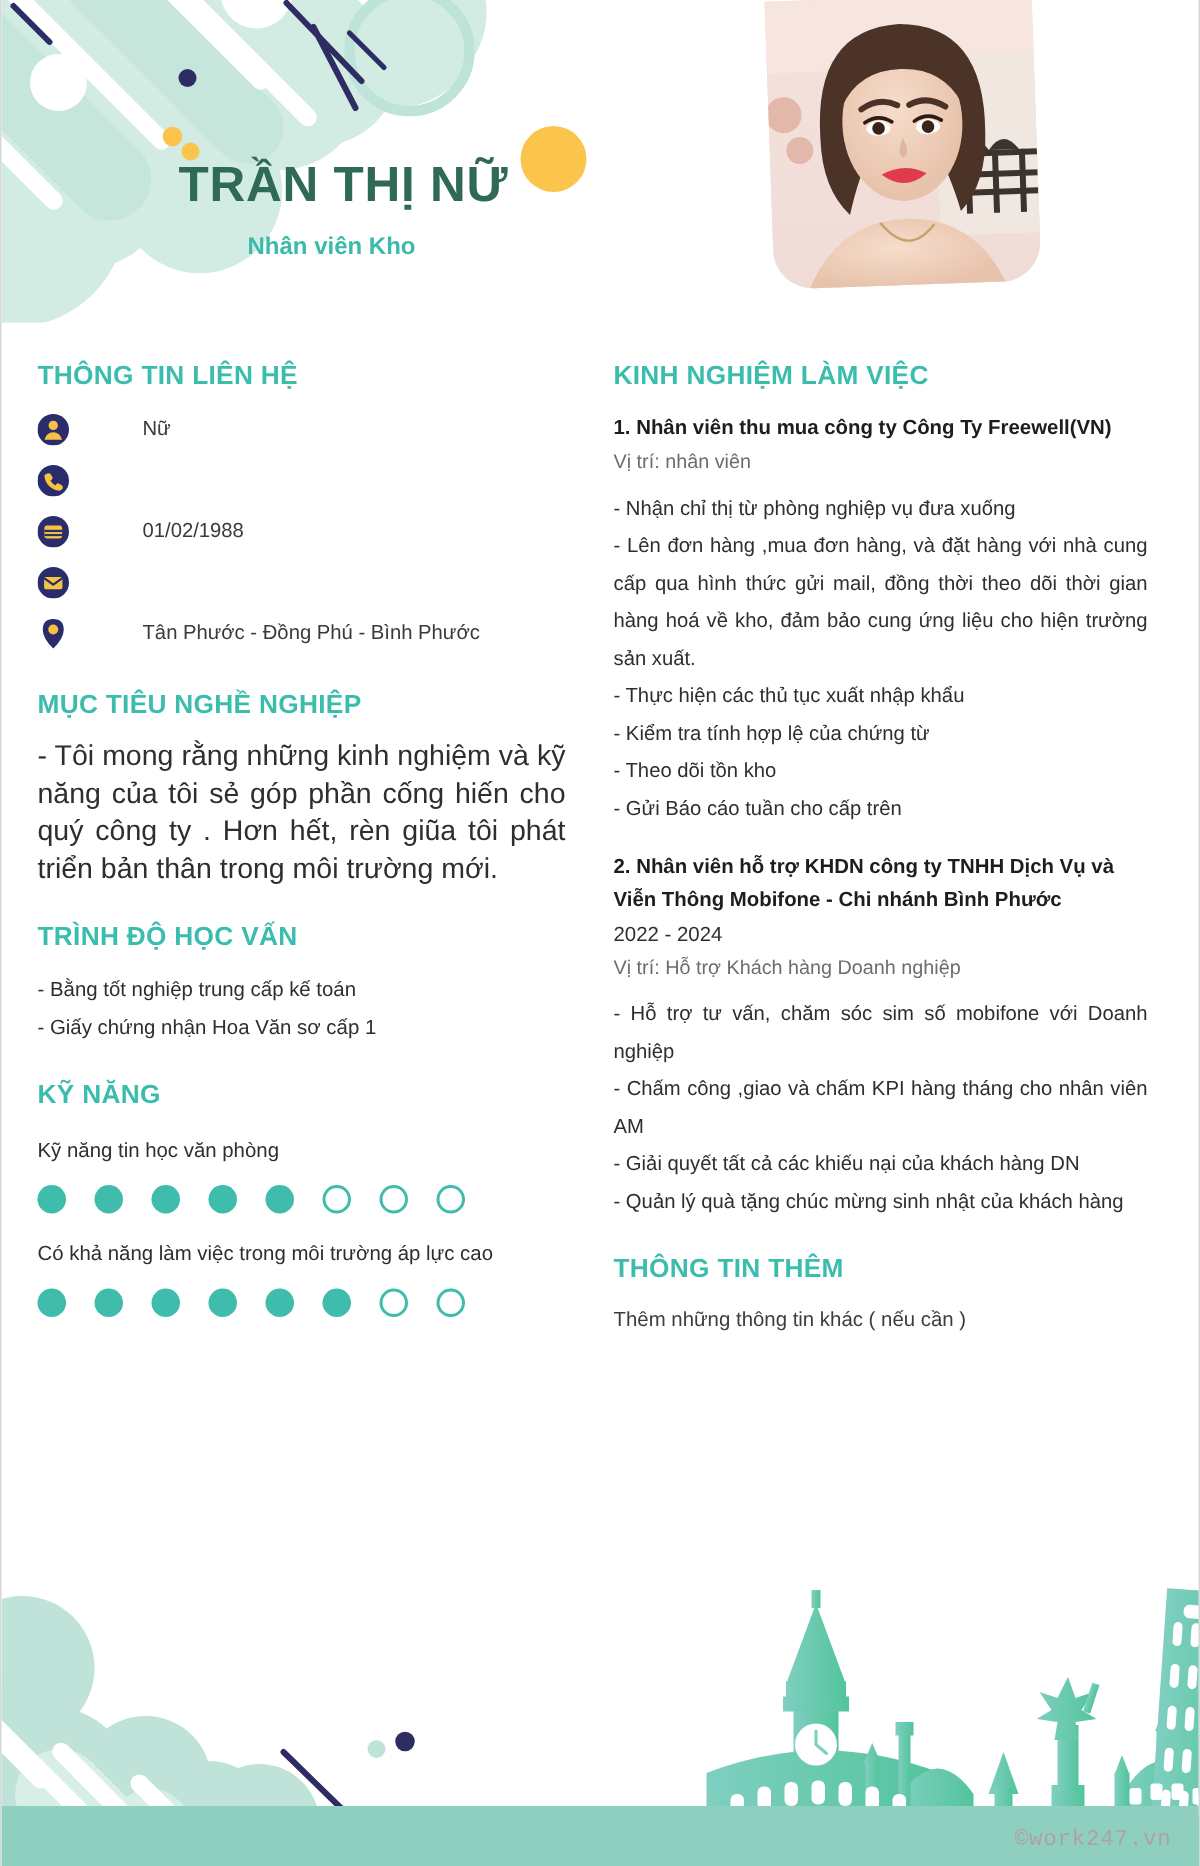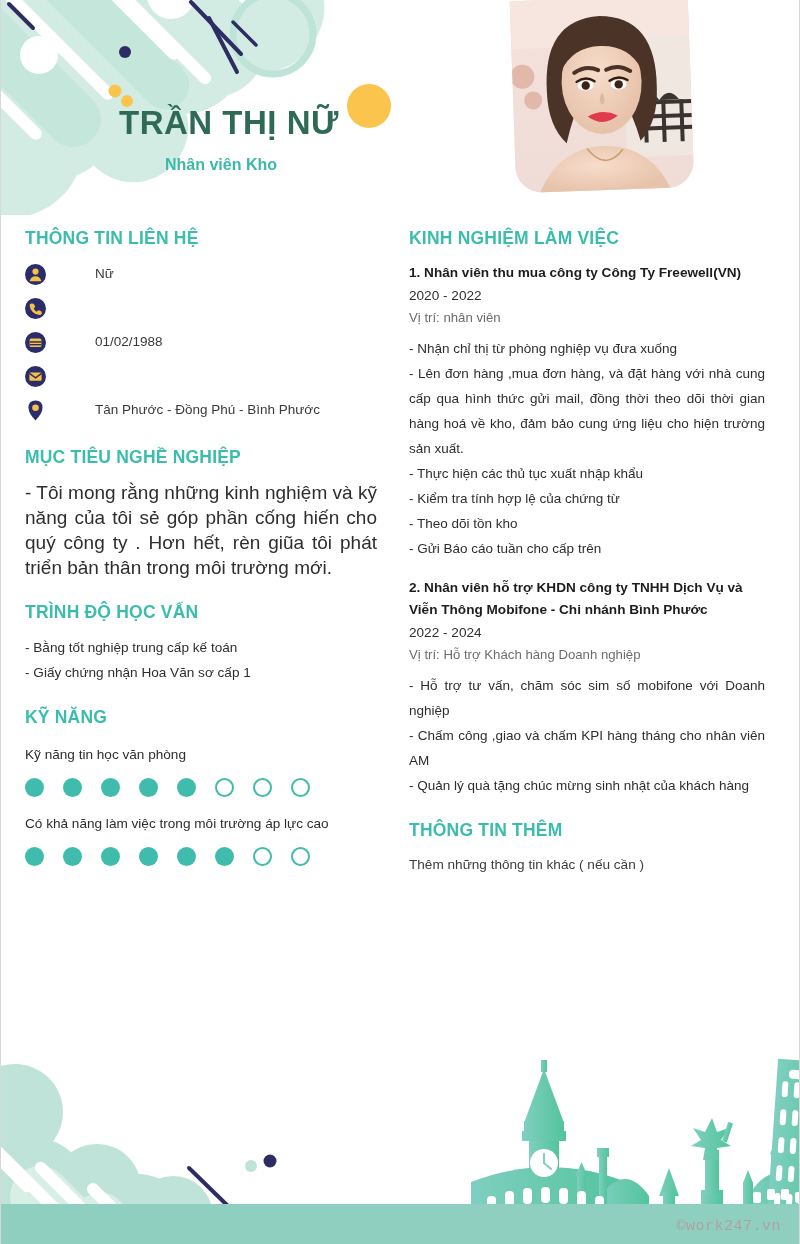--- a/index.html
+++ b/index.html
@@ -42,21 +42,21 @@
     background:#f3dcd4;
   }
   .photo-inner{position:absolute;left:-6px;top:0;width:190px;height:196px;}
 
   
   .col-left{position:absolute;left:24px;top:228px;width:352px;}
   .col-right{position:absolute;left:408px;top:228px;width:356px;}
 
   .sec-head{
     font-size:17.5px;font-weight:bold;color:#3bbdad;
-    letter-spacing:0.2px;margin:0 0 10px 0;
+    letter-spacing:0.2px;margin:12px 0 10px 0;
     text-transform:uppercase;
   }
   .col-right .sec-head{margin-bottom:13px;}
 
   .sec{margin-bottom:22px;}
 
   
   .contact-row{display:flex;align-items:center;min-height:30px;margin-bottom:4px;}
   .ic{width:21px;height:21px;flex:0 0 21px;margin-right:13px;position:relative;}
   .contact-text{font-size:13.5px;color:#3a3a3a;line-height:1.3;margin-left:36px;}
@@ -463,39 +463,39 @@
     </div>
   </div>
 
   <div class="col-right">
 
     <div class="sec">
       <div class="sec-head">KINH NGHIỆM LÀM VIỆC</div>
 
       <div class="job">
         <p class="job-head">1. Nhân viên thu mua công ty Công Ty Freewell(VN)</p>
-        <p class="job-years">2020 - 2022</p>
         <p class="job-pos">Vị trí: nhân viên</p>
         <div class="job-bullets">
           <p class="bullet">- Nhận chỉ thị từ phòng nghiệp vụ đưa xuống</p>
           <p class="bullet">- Lên đơn hàng ,mua đơn hàng, và đặt hàng với nhà cung cấp qua hình thức gửi mail, đồng thời theo dõi thời gian hàng hoá về kho, đảm bảo cung ứng liệu cho hiện trường sản xuất.</p>
           <p class="bullet">- Thực hiện các thủ tục xuất nhập khẩu</p>
           <p class="bullet">- Kiểm tra tính hợp lệ của chứng từ</p>
           <p class="bullet">- Theo dõi tồn kho</p>
           <p class="bullet">- Gửi Báo cáo tuần cho cấp trên</p>
         </div>
       </div>
 
       <div class="job">
         <p class="job-head">2. Nhân viên hỗ trợ KHDN công ty TNHH Dịch Vụ và Viễn Thông Mobifone - Chi nhánh Bình Phước</p>
         <p class="job-years">2022 - 2024</p>
         <p class="job-pos">Vị trí: Hỗ trợ Khách hàng Doanh nghiệp</p>
         <div class="job-bullets">
           <p class="bullet">- Hỗ trợ tư vấn, chăm sóc sim số mobifone với Doanh nghiệp</p>
           <p class="bullet">- Chấm công ,giao và chấm KPI hàng tháng cho nhân viên AM</p>
+          <p class="bullet">- Giải quyết tất cả các khiếu nại của khách hàng DN</p>
           <p class="bullet">- Quản lý quà tặng chúc mừng sinh nhật của khách hàng</p>
         </div>
       </div>
     </div>
 
     <div class="sec">
       <div class="sec-head">THÔNG TIN THÊM</div>
       <p class="extra-note">Thêm những thông tin khác ( nếu cần )</p>
     </div>
   </div>

